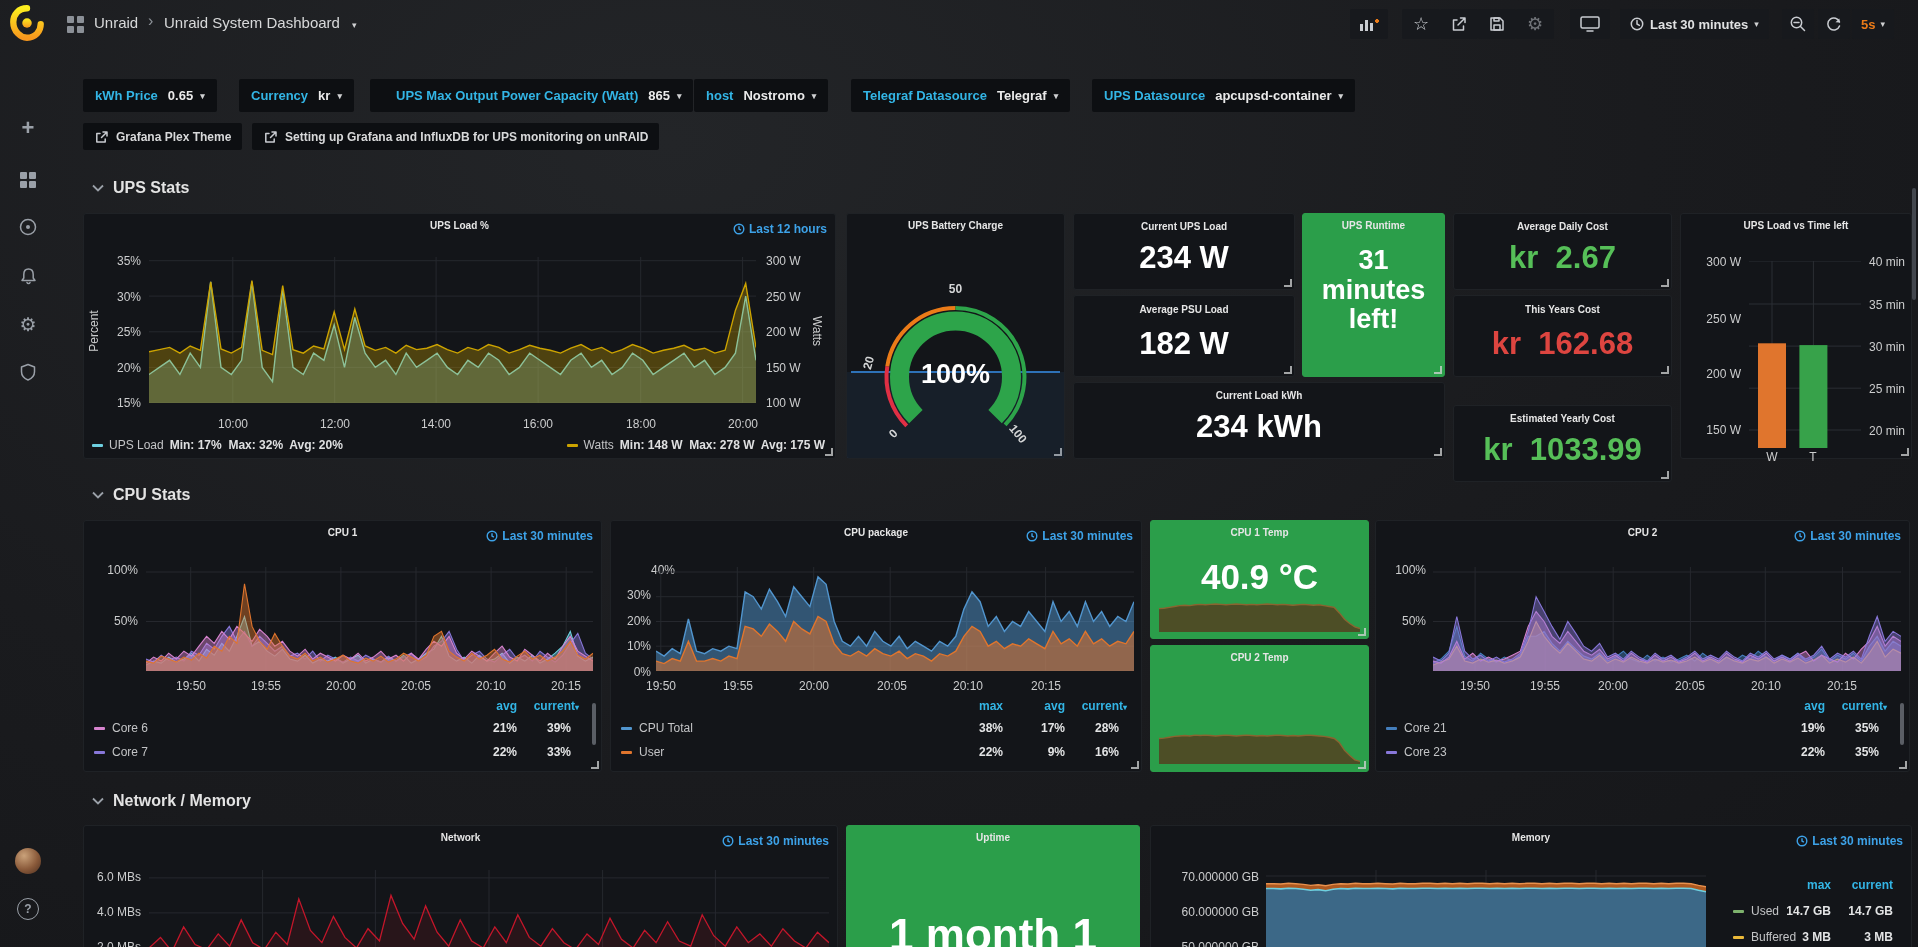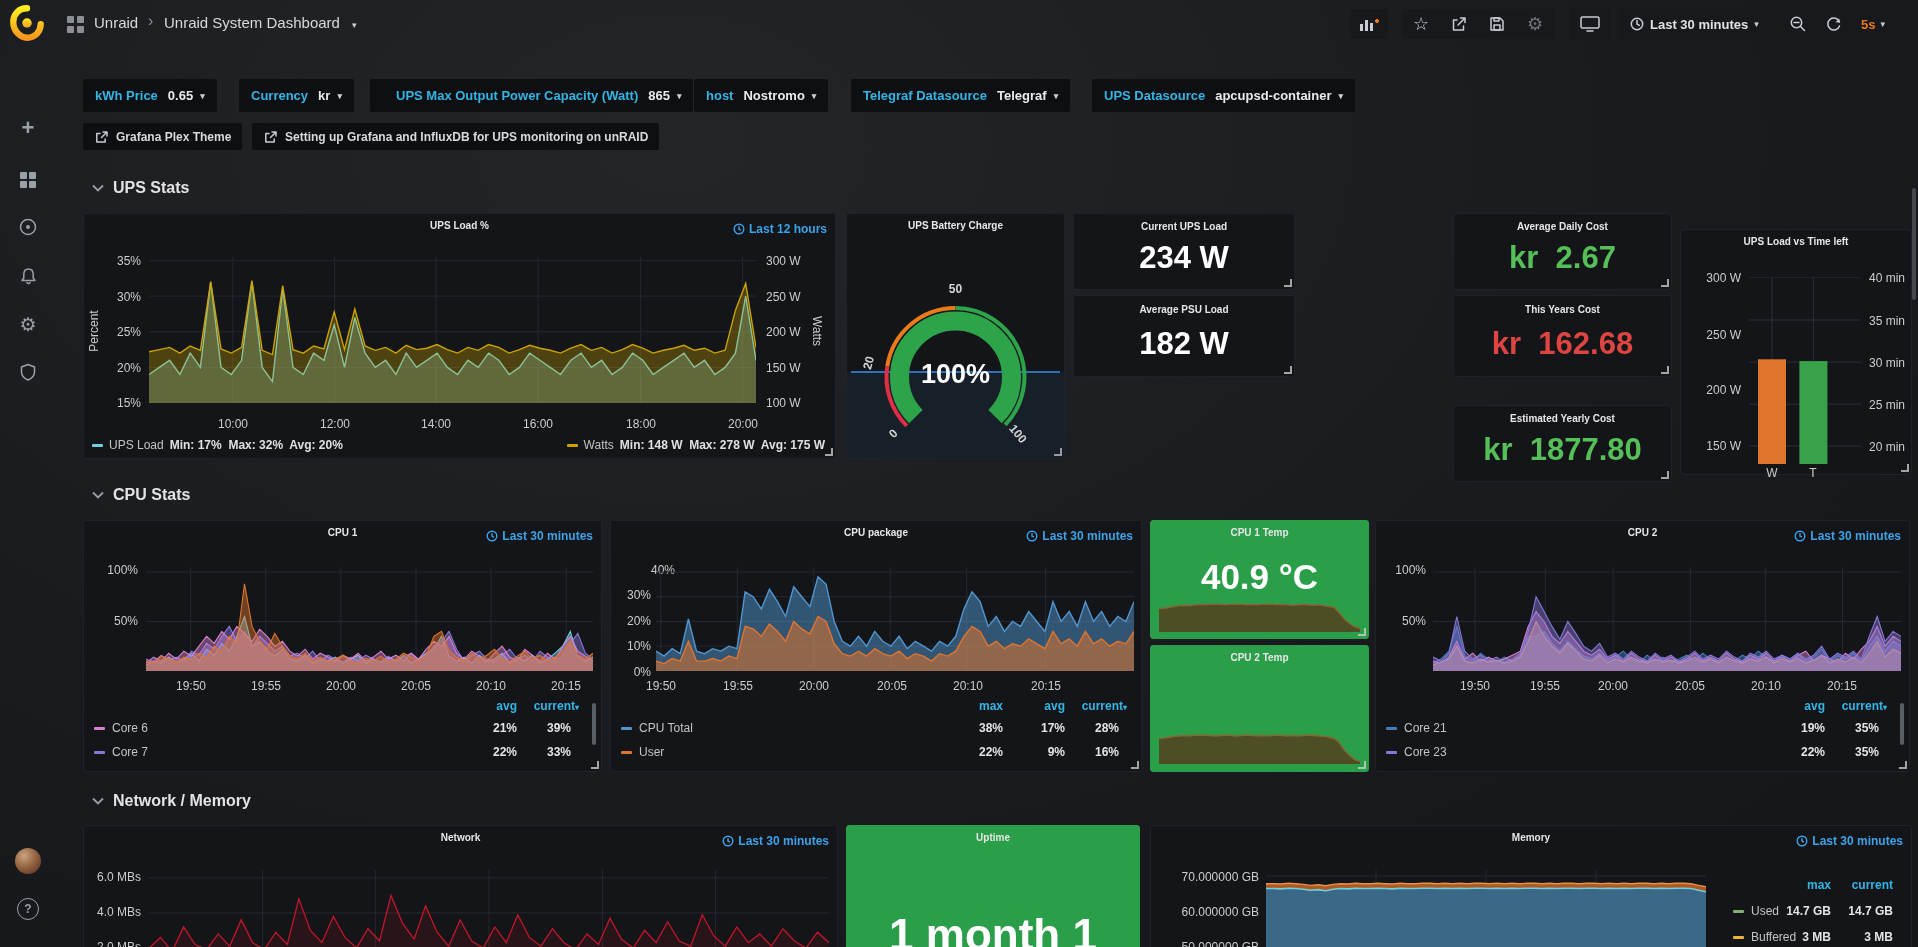--- a/index.html
+++ b/index.html
@@ -294,34 +294,42 @@
   </div>
 
   <div class="panel" style="left:1073px;top:213px;width:220px;height:75px;">
     <div class="pt" style="top:7px;left:10px;right:10px;">Current UPS Load</div>
     <div class="statv" style="top:26px;font-size:31px;">234 W</div>
   </div>
   <div class="panel" style="left:1073px;top:295px;width:220px;height:80px;">
     <div class="pt" style="top:8px;left:10px;right:10px;">Average PSU Load</div>
     <div class="statv" style="top:30px;font-size:31px;">182 W</div>
   </div>
+  <div class="panel green" style="left:1302px;top:213px;width:141px;height:162px;">
+    <div class="pt" style="top:6px;left:6px;right:6px;">UPS Runtime</div>
+    <div class="statv" style="left:8px;right:8px;top:32px;font-size:27px;line-height:1.1;white-space:normal;">31 minutes left!</div>
+  </div>
+  <div class="panel" style="left:1073px;top:382px;width:370px;height:75px;">
+    <div class="pt" style="top:7px;left:10px;right:10px;">Current Load kWh</div>
+    <div class="statv" style="top:26px;font-size:31px;">234 kWh</div>
+  </div>
   <div class="panel" style="left:1453px;top:213px;width:217px;height:75px;">
     <div class="pt" style="top:7px;left:10px;right:10px;">Average Daily Cost</div>
     <div class="statv" style="top:26px;font-size:31px;color:#56bf58;">kr  2.67</div>
   </div>
   <div class="panel" style="left:1453px;top:295px;width:217px;height:80px;">
     <div class="pt" style="top:8px;left:10px;right:10px;">This Years Cost</div>
     <div class="statv" style="top:30px;font-size:31px;color:#dd4540;">kr  162.68</div>
   </div>
   <div class="panel" style="left:1453px;top:405px;width:217px;height:75px;">
     <div class="pt" style="top:7px;left:10px;right:10px;">Estimated Yearly Cost</div>
-    <div class="statv" style="top:26px;font-size:31px;color:#56bf58;">kr  1877.80</div>
-  </div>
-
-  <div class="panel" style="left:1680px;top:213px;width:230px;height:244px;margin-top:16px;">
+    <div class="statv" style="top:26px;font-size:31px;color:#56bf58;">kr  1033.99</div>
+  </div>
+
+  <div class="panel" style="left:1680px;top:213px;width:230px;height:244px;">
     <div class="pt" style="left:6px;right:6px;">UPS Load vs Time left</div>
     <div class="tick tr" style="left:4px;top:41px;width:56px;">300 W</div>
     <div class="tick tr" style="left:4px;top:98px;width:56px;">250 W</div>
     <div class="tick tr" style="left:4px;top:153px;width:56px;">200 W</div>
     <div class="tick tr" style="left:4px;top:209px;width:56px;">150 W</div>
     <div class="tick" style="left:188px;top:41px;">40 min</div>
     <div class="tick" style="left:188px;top:84px;">35 min</div>
     <div class="tick" style="left:188px;top:126px;">30 min</div>
     <div class="tick" style="left:188px;top:168px;">25 min</div>
     <div class="tick" style="left:188px;top:210px;">20 min</div>

